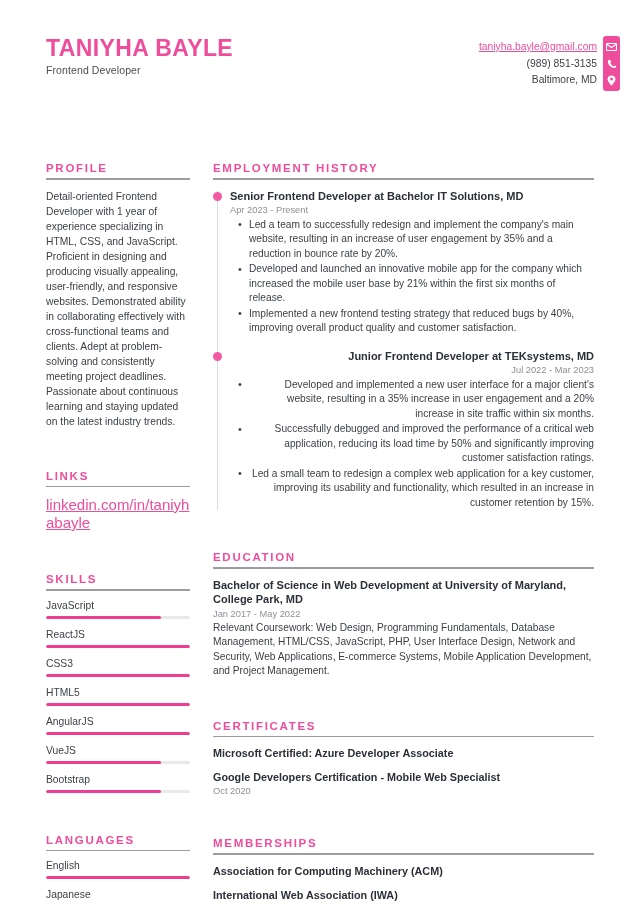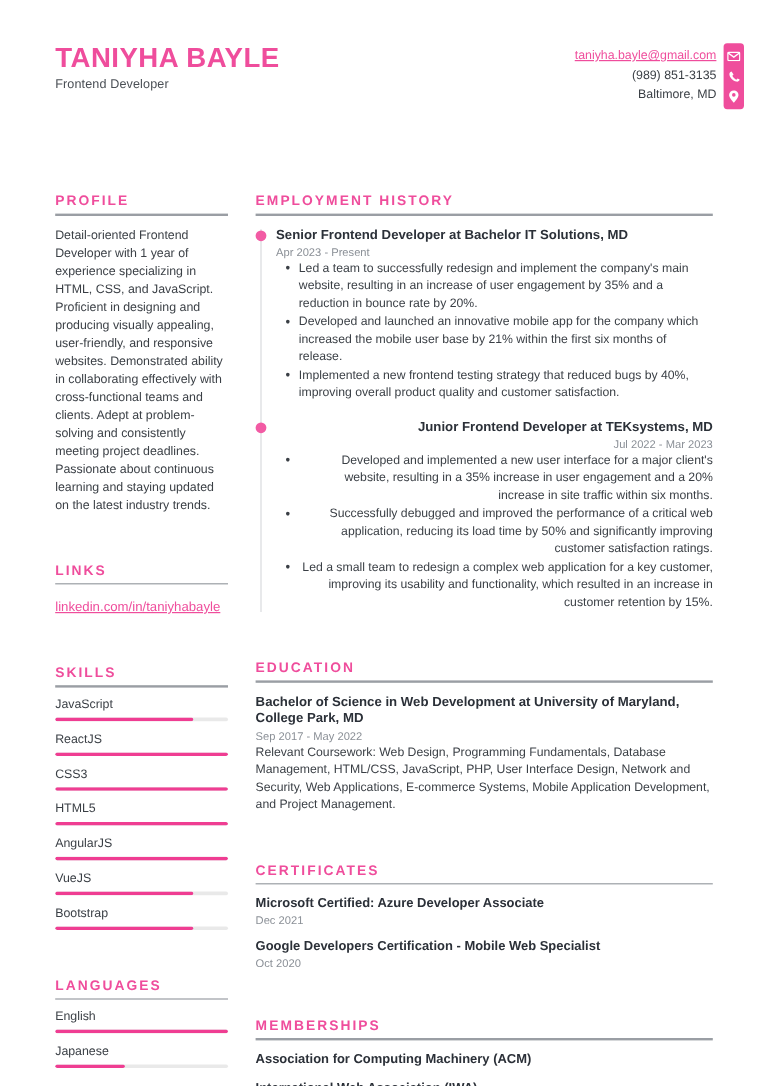--- a/index.html
+++ b/index.html
@@ -132,21 +132,21 @@
 
   
   .profile-text {
     font-size: 10.3px;
     line-height: 15px;
     color: #3a3f45;
   }
 
   
   .link-item {
-    font-size: 11px;
+    font-size: 15px;
     color: #ef4d9c;
     text-decoration: underline;
     line-height: 16px;
     word-break: break-all;
   }
 
   
   .bar-row { margin-bottom: 10px; }
   .bar-label {
     font-size: 10.3px;
@@ -436,31 +436,30 @@
             </ul>
           </div>
         </div>
       </div>
 
       <div class="sec">
         <div class="sec-title">EDUCATION</div>
         <div class="sec-rule"></div>
         <div>
           <div class="edu-head">Bachelor of Science in Web Development at University of Maryland, College Park, MD</div>
-          <div class="edu-date">Sep 2017 - May 2022</div>
+          <div class="edu-date">Jan 2017 - May 2022</div>
           <div class="edu-desc">Relevant Coursework: Web Design, Programming Fundamentals, Database Management, HTML/CSS, JavaScript, PHP, User Interface Design, Network and Security, Web Applications, E-commerce Systems, Mobile Application Development, and Project Management.</div>
         </div>
       </div>
 
       <div class="sec">
         <div class="sec-title">CERTIFICATES</div>
         <div class="sec-rule"></div>
         <div class="cert-item">
           <div class="cert-name">Microsoft Certified: Azure Developer Associate</div>
-          <div class="cert-date">Dec 2021</div>
         </div>
         <div class="cert-item">
           <div class="cert-name">Google Developers Certification - Mobile Web Specialist</div>
           <div class="cert-date">Oct 2020</div>
         </div>
       </div>
 
       <div class="sec">
         <div class="sec-title">MEMBERSHIPS</div>
         <div class="sec-rule"></div>

